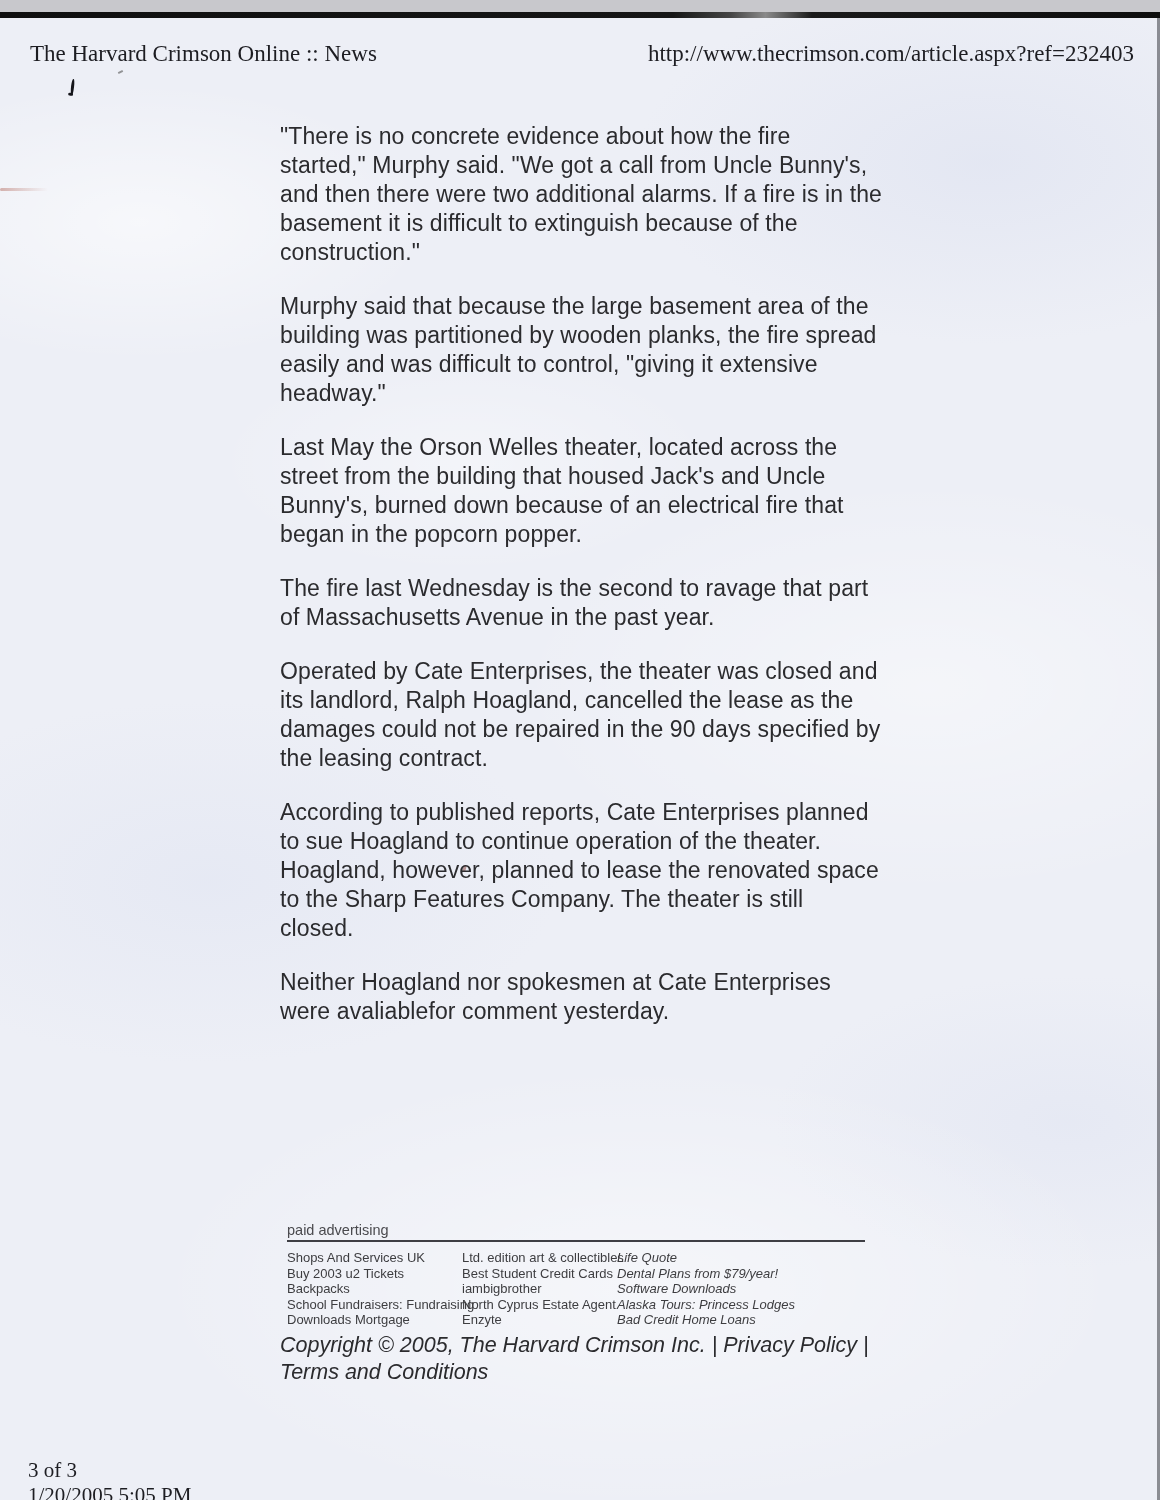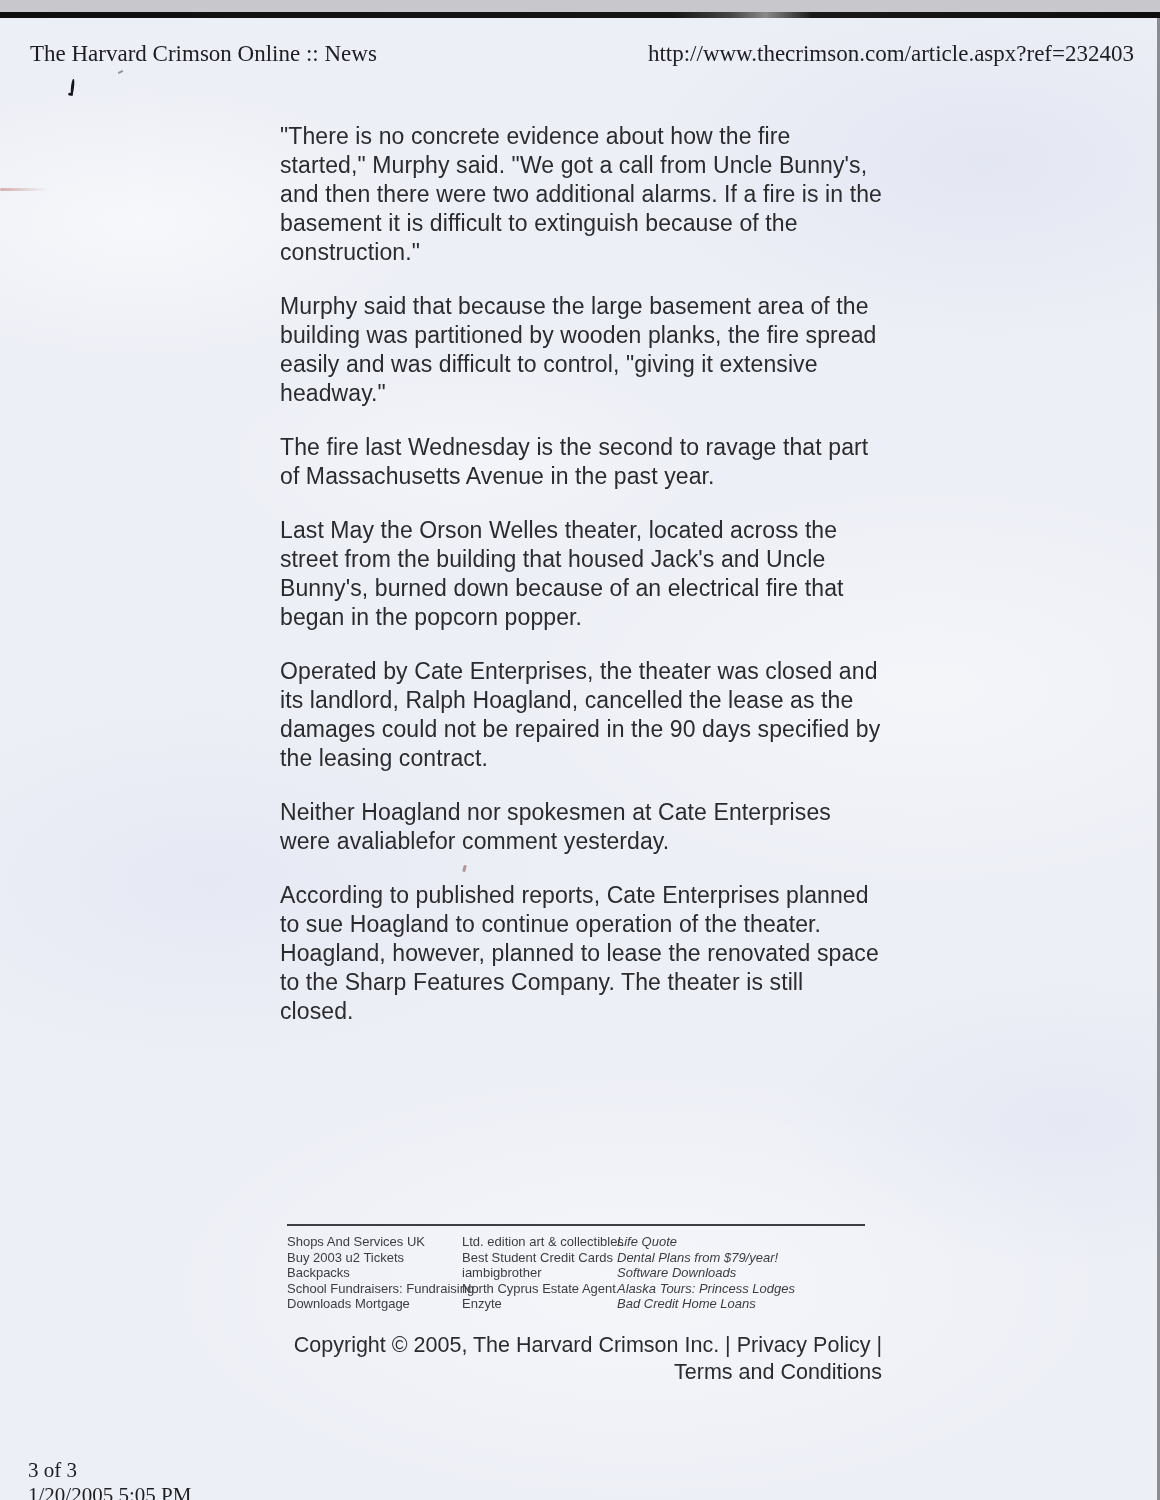--- a/index.html
+++ b/index.html
@@ -87,23 +87,23 @@
   .ads-rule { height: 2px; background: #3e3e44; margin-top: 2px; }
   .ads-columns { display: flex; margin-top: 8px; font-size: 13px; line-height: 15.5px; }
   .ads-col-1 { width: 175px; }
   .ads-col-2 { width: 155px; }
   .ads-col-3 { flex: 1; font-style: italic; }
   .ad-link { white-space: nowrap; }
 
   
   .copyright {
     position: absolute; top: 1320px; left: 280px; width: 602px;
-    text-align: right;
+    text-align: left;
     font-family: "Liberation Sans", sans-serif;
-    font-size: 21.5px; line-height: 27px; color: #2b2b2e;
+    font-size: 21.5px; line-height: 27px; color: #2b2b2e; font-style: italic;
   }
 
   
   .print-footer {
     position: absolute; top: 1446px; left: 28px; right: 26px;
     display: flex; justify-content: space-between; align-items: baseline;
     font-family: "Liberation Serif", serif;
     font-size: 21px; color: #1d1d22; flex-direction: column;
   }
 </style>
@@ -121,28 +121,29 @@
   <div class="speck"></div>
 
   <header class="print-header">
     <span>The Harvard Crimson Online :: News</span>
     <span>http://www.thecrimson.com/article.aspx?ref=232403</span>
   </header>
 
   <main class="article">
     <p>"There is no concrete evidence about how the fire started," Murphy said. "We got a call from Uncle Bunny's, and then there were two additional alarms. If a fire is in the basement it is difficult to extinguish because of the construction."</p>
     <p>Murphy said that because the large basement area of the building was partitioned by wooden planks, the fire spread easily and was difficult to control, "giving it extensive headway."</p>
+    <p>Last May the Orson Welles theater, located across the street from the building that housed Jack's and Uncle Bunny's, burned down because of an electrical fire that began in the popcorn popper.</p>
     <p>The fire last Wednesday is the second to ravage that part of Massachusetts Avenue in the past year.</p>
-    <p>Last May the Orson Welles theater, located across the street from the building that housed Jack's and Uncle Bunny's, burned down because of an electrical fire that began in the popcorn popper.</p>
     <p>Operated by Cate Enterprises, the theater was closed and its landlord, Ralph Hoagland, cancelled the lease as the damages could not be repaired in the 90 days specified by the leasing contract.</p>
+    <p>According to published reports, Cate Enterprises planned to sue Hoagland to continue operation of the theater. Hoagland, however, planned to lease the renovated space to the Sharp Features Company. The theater is still closed.</p>
     <p>Neither Hoagland nor spokesmen at Cate Enterprises were avaliablefor comment yesterday.</p>
-    <p>According to published reports, Cate Enterprises planned to sue Hoagland to continue operation of the theater. Hoagland, however, planned to lease the renovated space to the Sharp Features Company. The theater is still closed.</p>
   </main>
 
   <section class="ads">
+    <div class="ads-label">paid advertising</div>
     <div class="ads-rule"></div>
     <div class="ads-columns">
       <div class="ads-col-1">
         <div class="ad-link">Shops And Services UK</div>
         <div class="ad-link">Buy 2003 u2 Tickets</div>
         <div class="ad-link">Backpacks</div>
         <div class="ad-link">School Fundraisers: Fundraising</div>
         <div class="ad-link">Downloads Mortgage</div>
       </div>
       <div class="ads-col-2">

